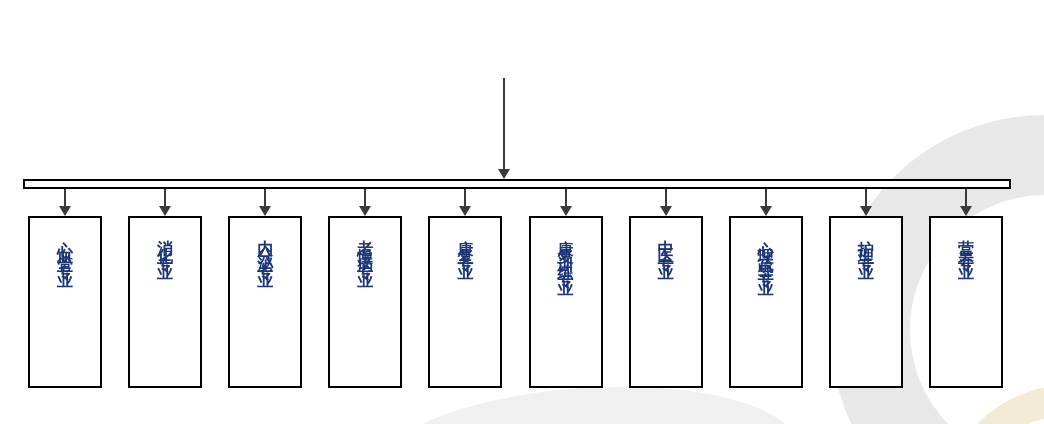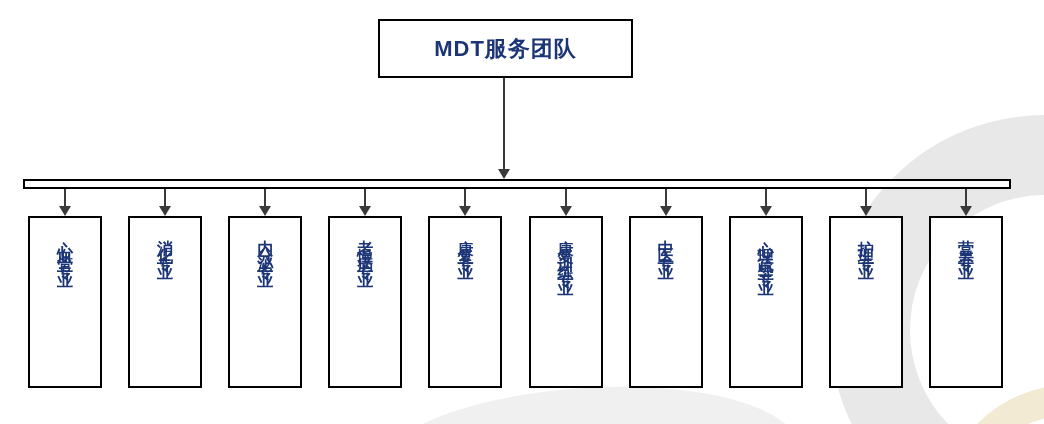--- a/index.html
+++ b/index.html
@@ -114,23 +114,20 @@
 </style>
 </head>
 <body>
 
 <div class="stage">
 
   <div class="wm wm-ring"></div>
   <div class="wm wm-leaf"></div>
   <div class="wm wm-cream"></div>
 
-  <div class="layer root-box">
-    <span>MDT服务团队</span>
-  </div>
 
   <div class="layer root-arrow">
     <div class="stem"></div>
     <div class="head"></div>
   </div>
 
   <div class="layer hbar"></div>
 
   <div class="layer columns" id="columns">
   <div class="column">

